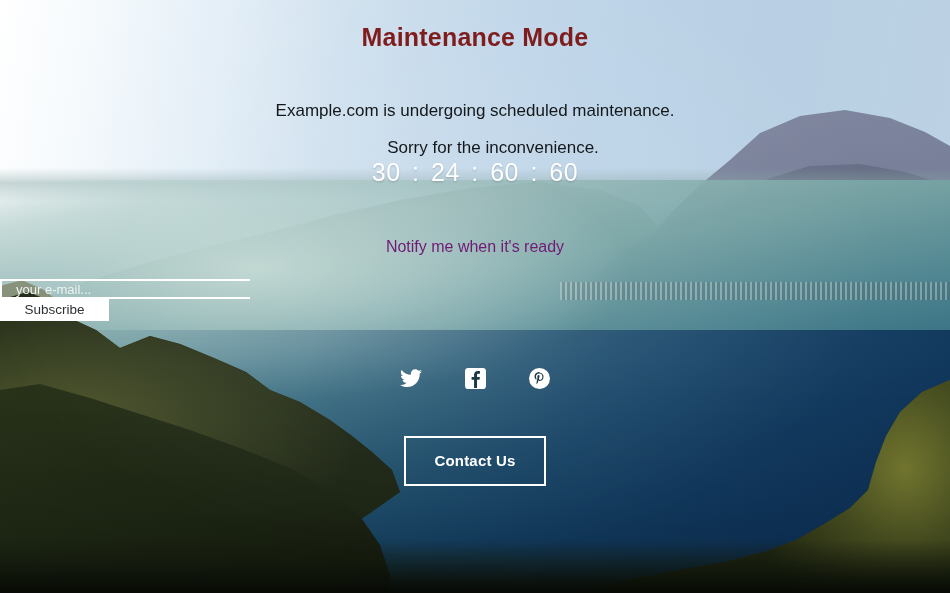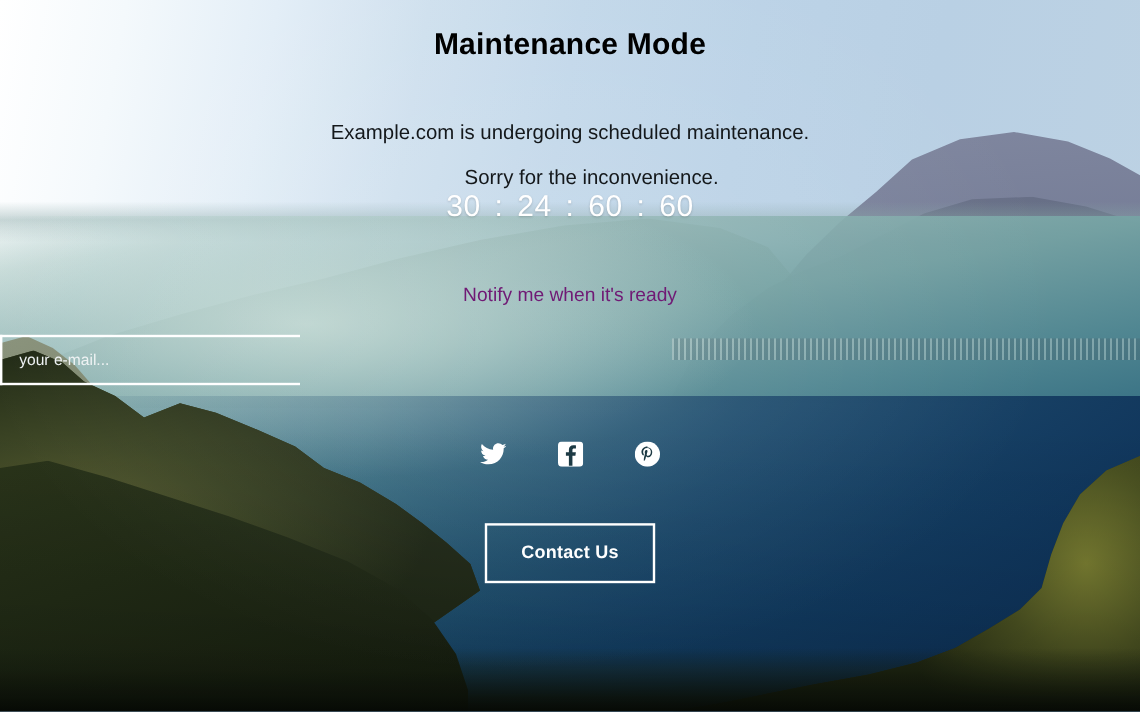--- a/index.html
+++ b/index.html
@@ -197,21 +197,21 @@
     width: 950px;
     height: 593px;
     text-align: center;
   }
 
   .page-title {
     margin: 0;
     padding-top: 24px;
     font-size: 25px;
     font-weight: bold;
-    color: #000000;
+    color: #7f1d1d;
     letter-spacing: 0.2px;
     line-height: 1.1;
   }
 
   .intro {
     margin-top: 50px;
     color: #14181b;
     font-size: 17px;
     line-height: 1.1;
   }
@@ -347,20 +347,21 @@
       <span class="sep">:</span>
       <span>60</span>
       <span class="sep">:</span>
       <span>60</span>
     </div>
 
     <div class="notify-label">Notify me when it's ready</div>
 
     <div class="subscribe-row">
       <input class="email-input" type="text" placeholder="your e-mail..." style="">
+      <button class="subscribe-button">Subscribe</button>
     </div>
 
     <div class="social-row">
 
       <span class="social-icon">
         <svg width="22" height="19" viewBox="0 0 24 20" aria-hidden="true">
           <path fill="#ffffff" d="M24 2.4c-0.9 0.4-1.8 0.66-2.8 0.78 1-0.6 1.78-1.56 2.14-2.7
             -0.94 0.56-1.98 0.96-3.08 1.18C19.36 0.66 18.1 0 16.7 0c-2.7 0-4.88 2.2-4.88 4.9
             0 0.38 0.04 0.76 0.12 1.12C7.88 5.82 4.18 3.8 1.7 0.72 1.28 1.44 1.04 2.28 1.04 3.18
             c0 1.7 0.86 3.2 2.18 4.08-0.8-0.02-1.56-0.25-2.22-0.61v0.06c0 2.38 1.68 4.36 3.92 4.81

